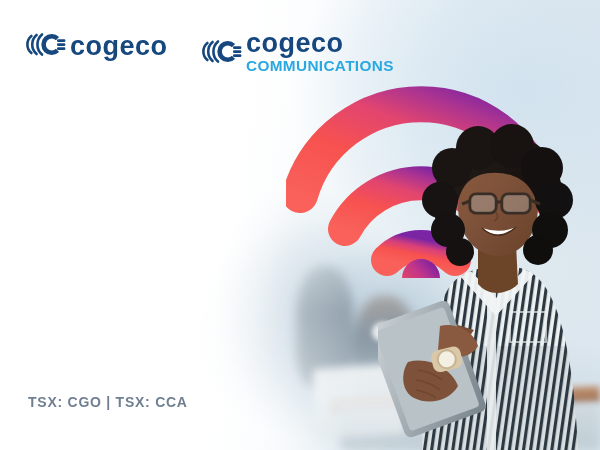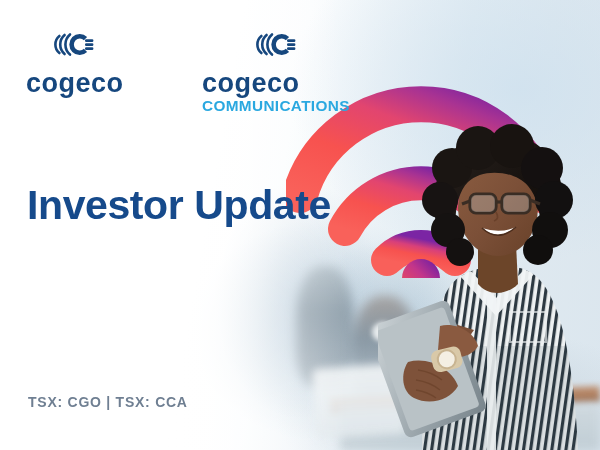--- a/index.html
+++ b/index.html
@@ -57,21 +57,21 @@
 
   
   .wifi{position:absolute;left:286px;top:78px;width:270px;height:200px;}
   .wifi svg{display:block;width:100%;height:100%;}
 
   
   .person{position:absolute;left:378px;top:116px;width:224px;height:334px;}
   .person svg{display:block;width:100%;height:100%;}
 
   
-  .logo{position:absolute;display:flex;align-items:center;gap:9px;flex-direction:column;}
+  .logo{position:absolute;display:flex;align-items:center;gap:3px;}
   .logo-a{left:26px;top:31px;}
   .logo-b{left:202px;top:31px;}
   .mark{display:block;}
   .wordmark{
     font-family:"Liberation Sans","DejaVu Sans",sans-serif;
     font-weight:700;letter-spacing:.5px;line-height:.94;
     color:#16477e;
   }
   .logo-a .wordmark{font-size:27px;}
   .logo-b .wordmark{font-size:27px;}
@@ -285,16 +285,15 @@
           <rect x="31" y="16.2" width="8.4" height="2.7" rx="1.2"></rect>
         </g>
       </svg>
     </span>
     <span>
       <span class="wordmark">cogeco</span>
       <span class="subword">COMMUNICATIONS</span>
     </span>
   </div>
 
-  <div class="title">Investor Update</div>
   <div class="ticker">TSX: CGO | TSX: CCA</div>
 
 </div>
 
 </body></html>

